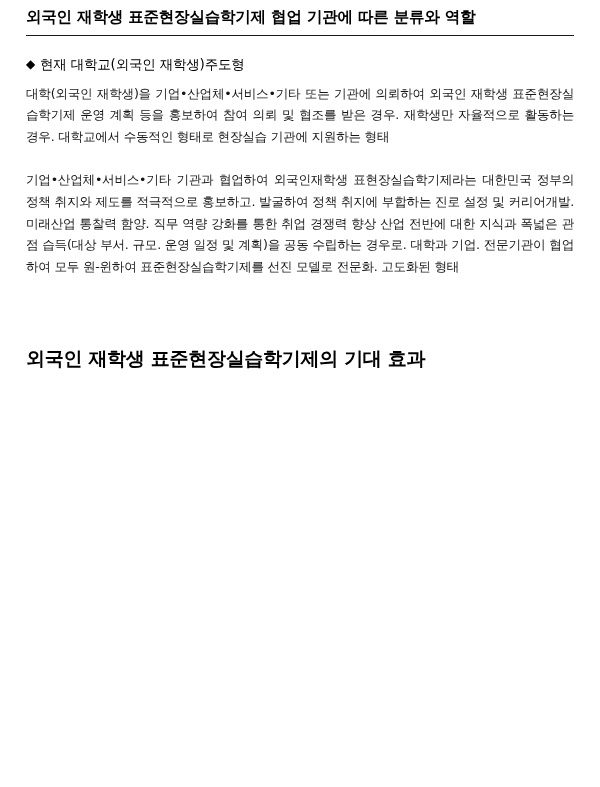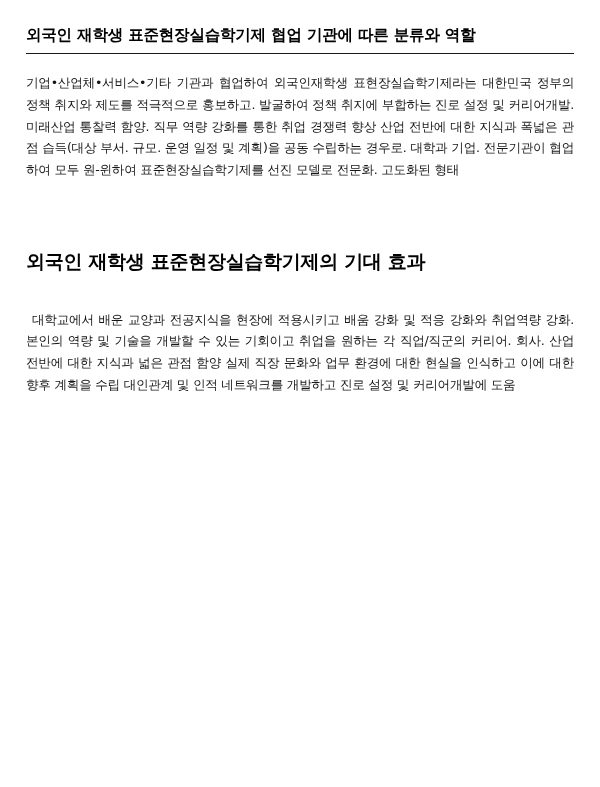--- a/index.html
+++ b/index.html
@@ -11,21 +11,21 @@
     height: 787px;
     background: #ffffff;
     font-family: "Liberation Serif", "DejaVu Serif", serif;
     color: #1a1a1a;
     overflow: hidden;
   }
   .page {
     box-sizing: border-box;
     width: 600px;
     height: 745px;
-    padding: 20px 26px 10px 26px;
+    padding: 2px 26px 10px 26px;
     position: relative;
   }
   .doc-title {
     font-family: "DejaVu Sans", "Liberation Sans", sans-serif;
     font-weight: bold;
     font-size: 15.5px;
     letter-spacing: -0.2px;
     line-height: 1.5;
     margin: 4px 0 6px 0;
     color: #000;
@@ -79,26 +79,29 @@
 </style>
 </head>
 <body>
 
 <div class="page">
 
   <h1 class="doc-title">외국인 재학생 표준현장실습학기제 협업 기관에 따른 분류와 역할</h1>
   <hr class="rule">
 
   <div class="block">
+    <div class="section-heading">
+      <span class="bullet">◆</span><span>현재 대학교(외국인 재학생)주도형</span>
+    </div>
+    <p class="body-text">대학(외국인 재학생)을 기업•산업체•서비스•기타 또는 기관에 의뢰하여 외국인 재학생 표준현장실습학기제 운영 계획 등을 홍보하여 참여 의뢰 및 협조를 받은 경우. 재학생만 자율적으로 활동하는 경우. 대학교에서 수동적인 형태로 현장실습 기관에 지원하는 형태</p>
   </div>
 
   <div class="block">
     <p class="body-text">기업•산업체•서비스•기타 기관과 협업하여 외국인재학생 표현장실습학기제라는 대한민국 정부의 정책 취지와 제도를 적극적으로 홍보하고. 발굴하여 정책 취지에 부합하는 진로 설정 및 커리어개발. 미래산업 통찰력 함양. 직무 역량 강화를 통한 취업 경쟁력 향상 산업 전반에 대한 지식과 폭넓은 관점 습득(대상 부서. 규모. 운영 일정 및 계획)을 공동 수립하는 경우로. 대학과 기업. 전문기관이 협업하여 모두 원-윈하여 표준현장실습학기제를 선진 모델로 전문화. 고도화된 형태</p>
   </div>
 
   <div class="spacer-lg"></div>
 
   <div class="block">
     <h2 class="sub-title">외국인 재학생 표준현장실습학기제의 기대 효과</h2>
-    <p class="body-text indent-first">대학교에서 배운 교양과 전공지식을 현장에 적용시키고 배움 강화 및 적응 강화와 취업역량 강화. 본인의 역량 및 기술을 개발할 수 있는 기회이고 취업을 원하는 각 직업/직군의 커리어. 회사. 산업 전반에 대한 지식과 넓은 관점 함양 실제 직장 문화와 업무 환경에 대한 현실을 인식하고 이에 대한 향후 계획을 수립 대인관계 및 인적 네트워크를 개발하고 진로 설정 및 커리어개발에 도움</p>
   </div>
 
 </div>
 
 </body></html>

